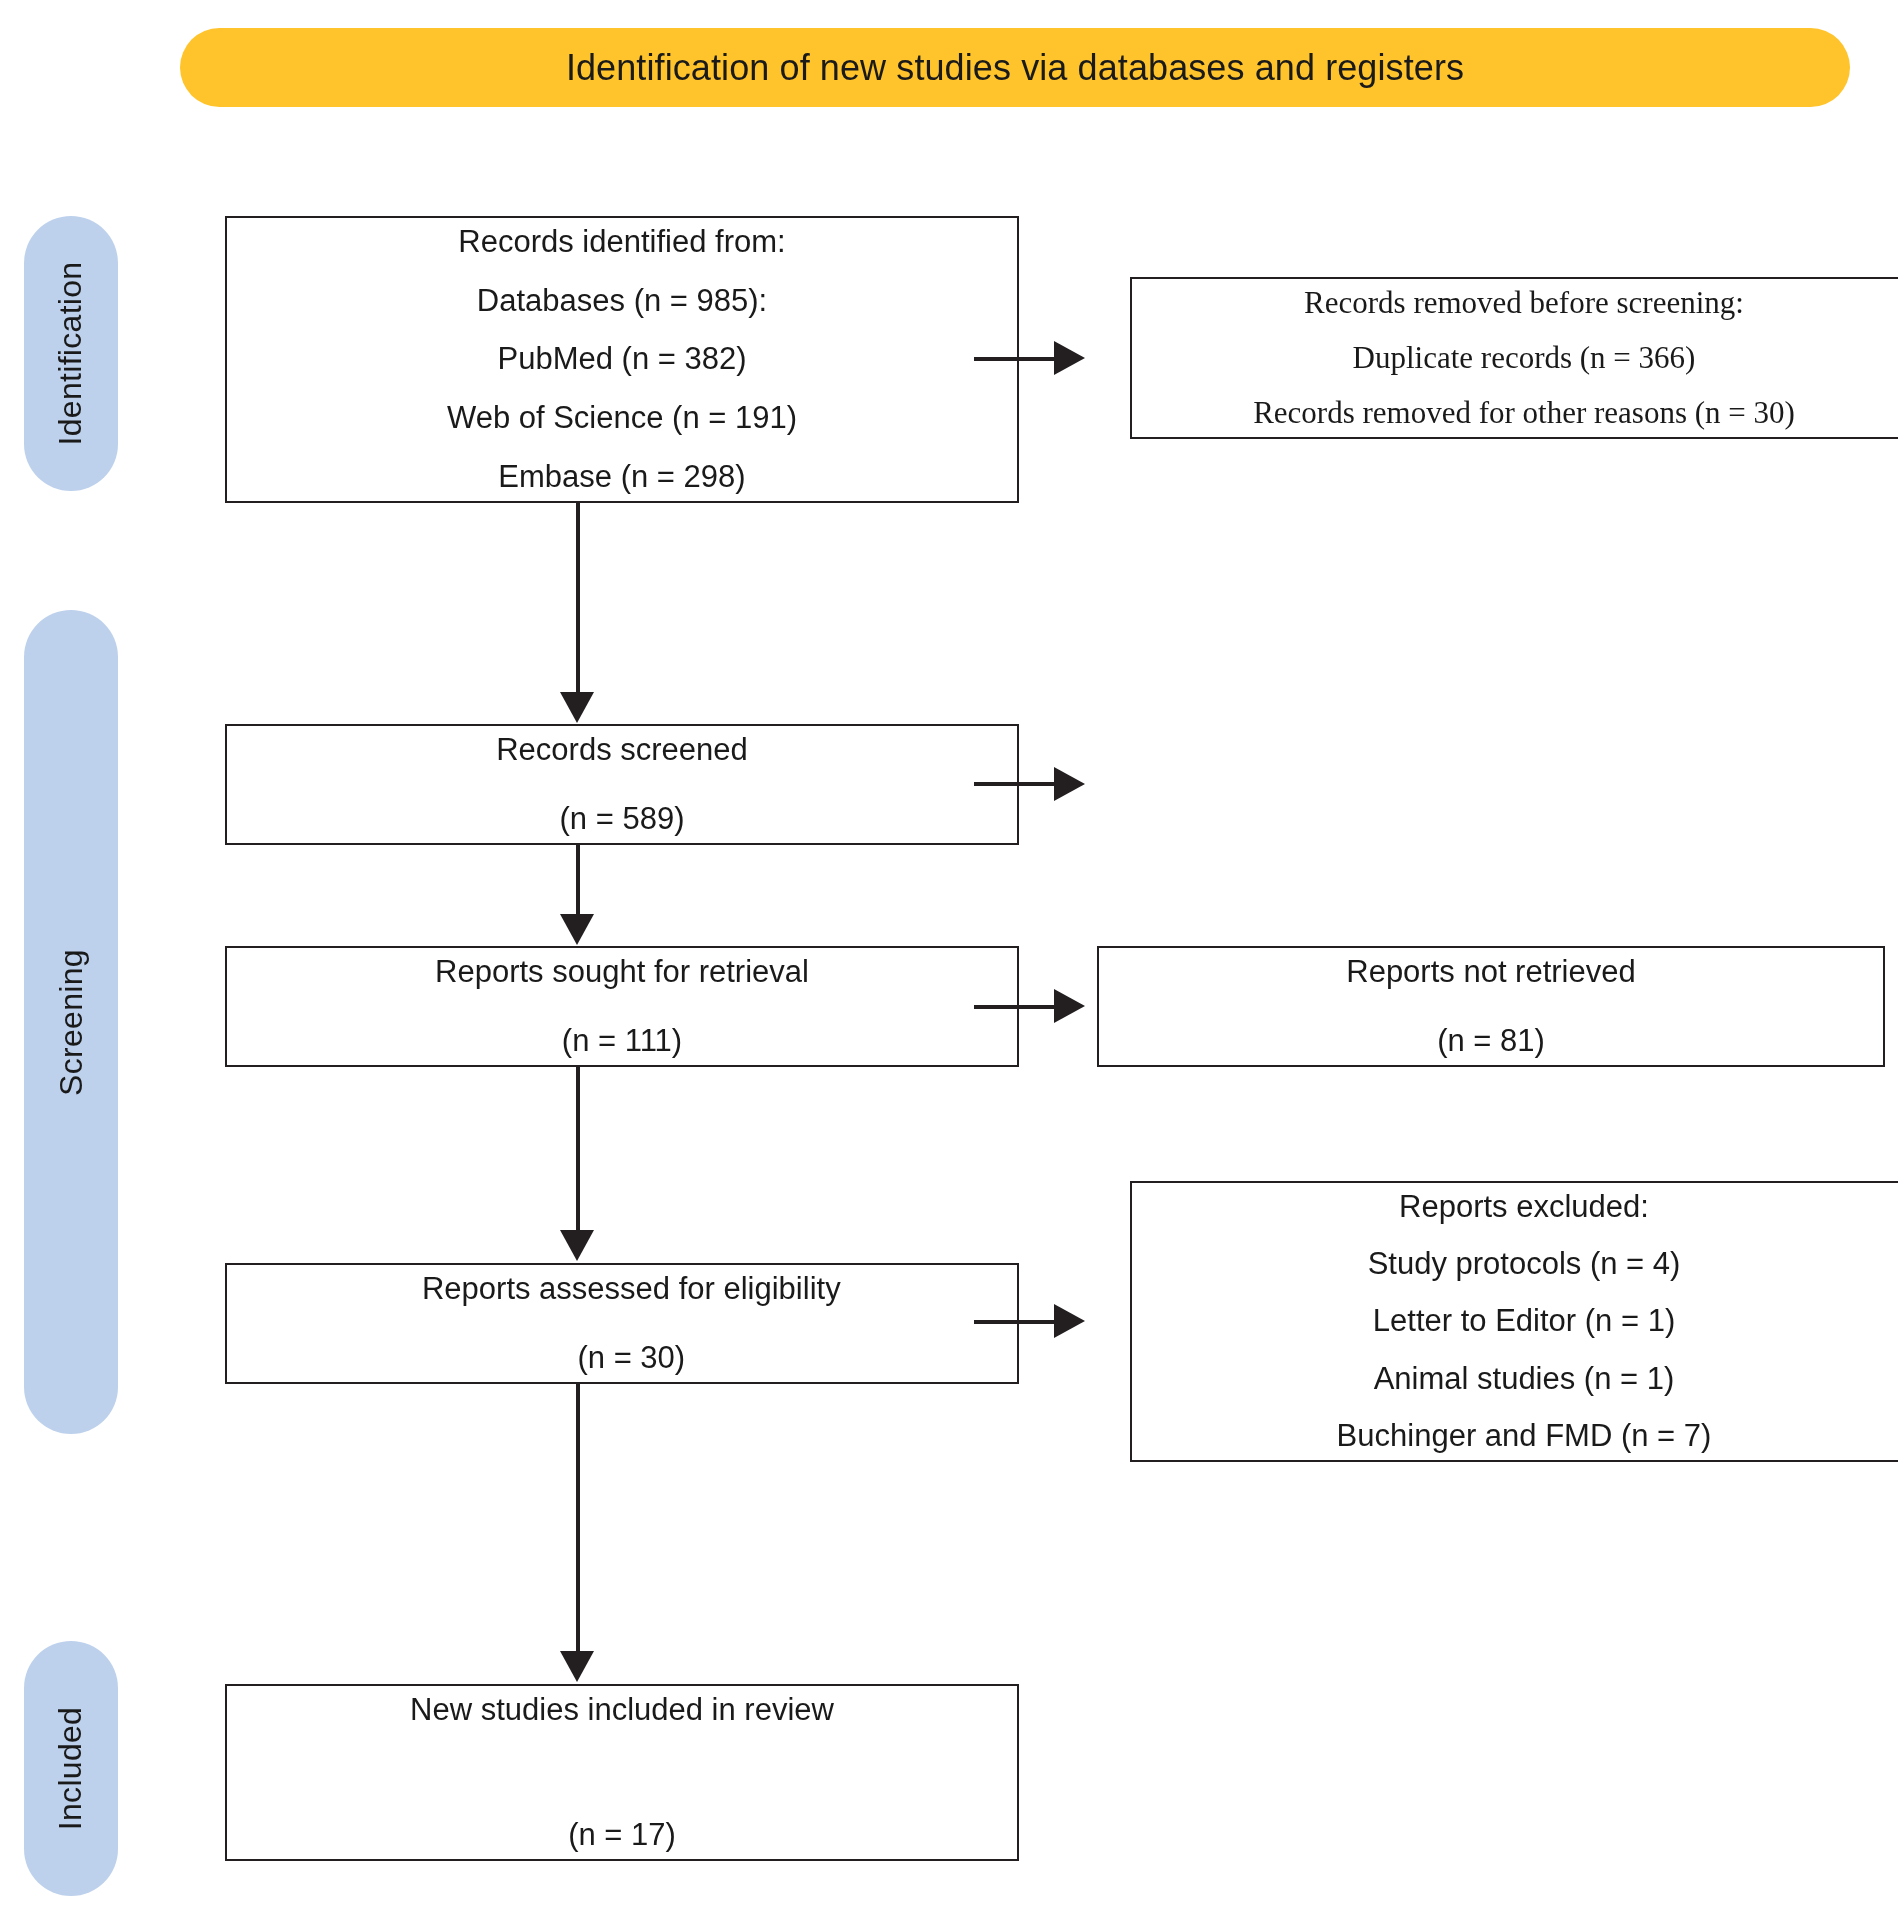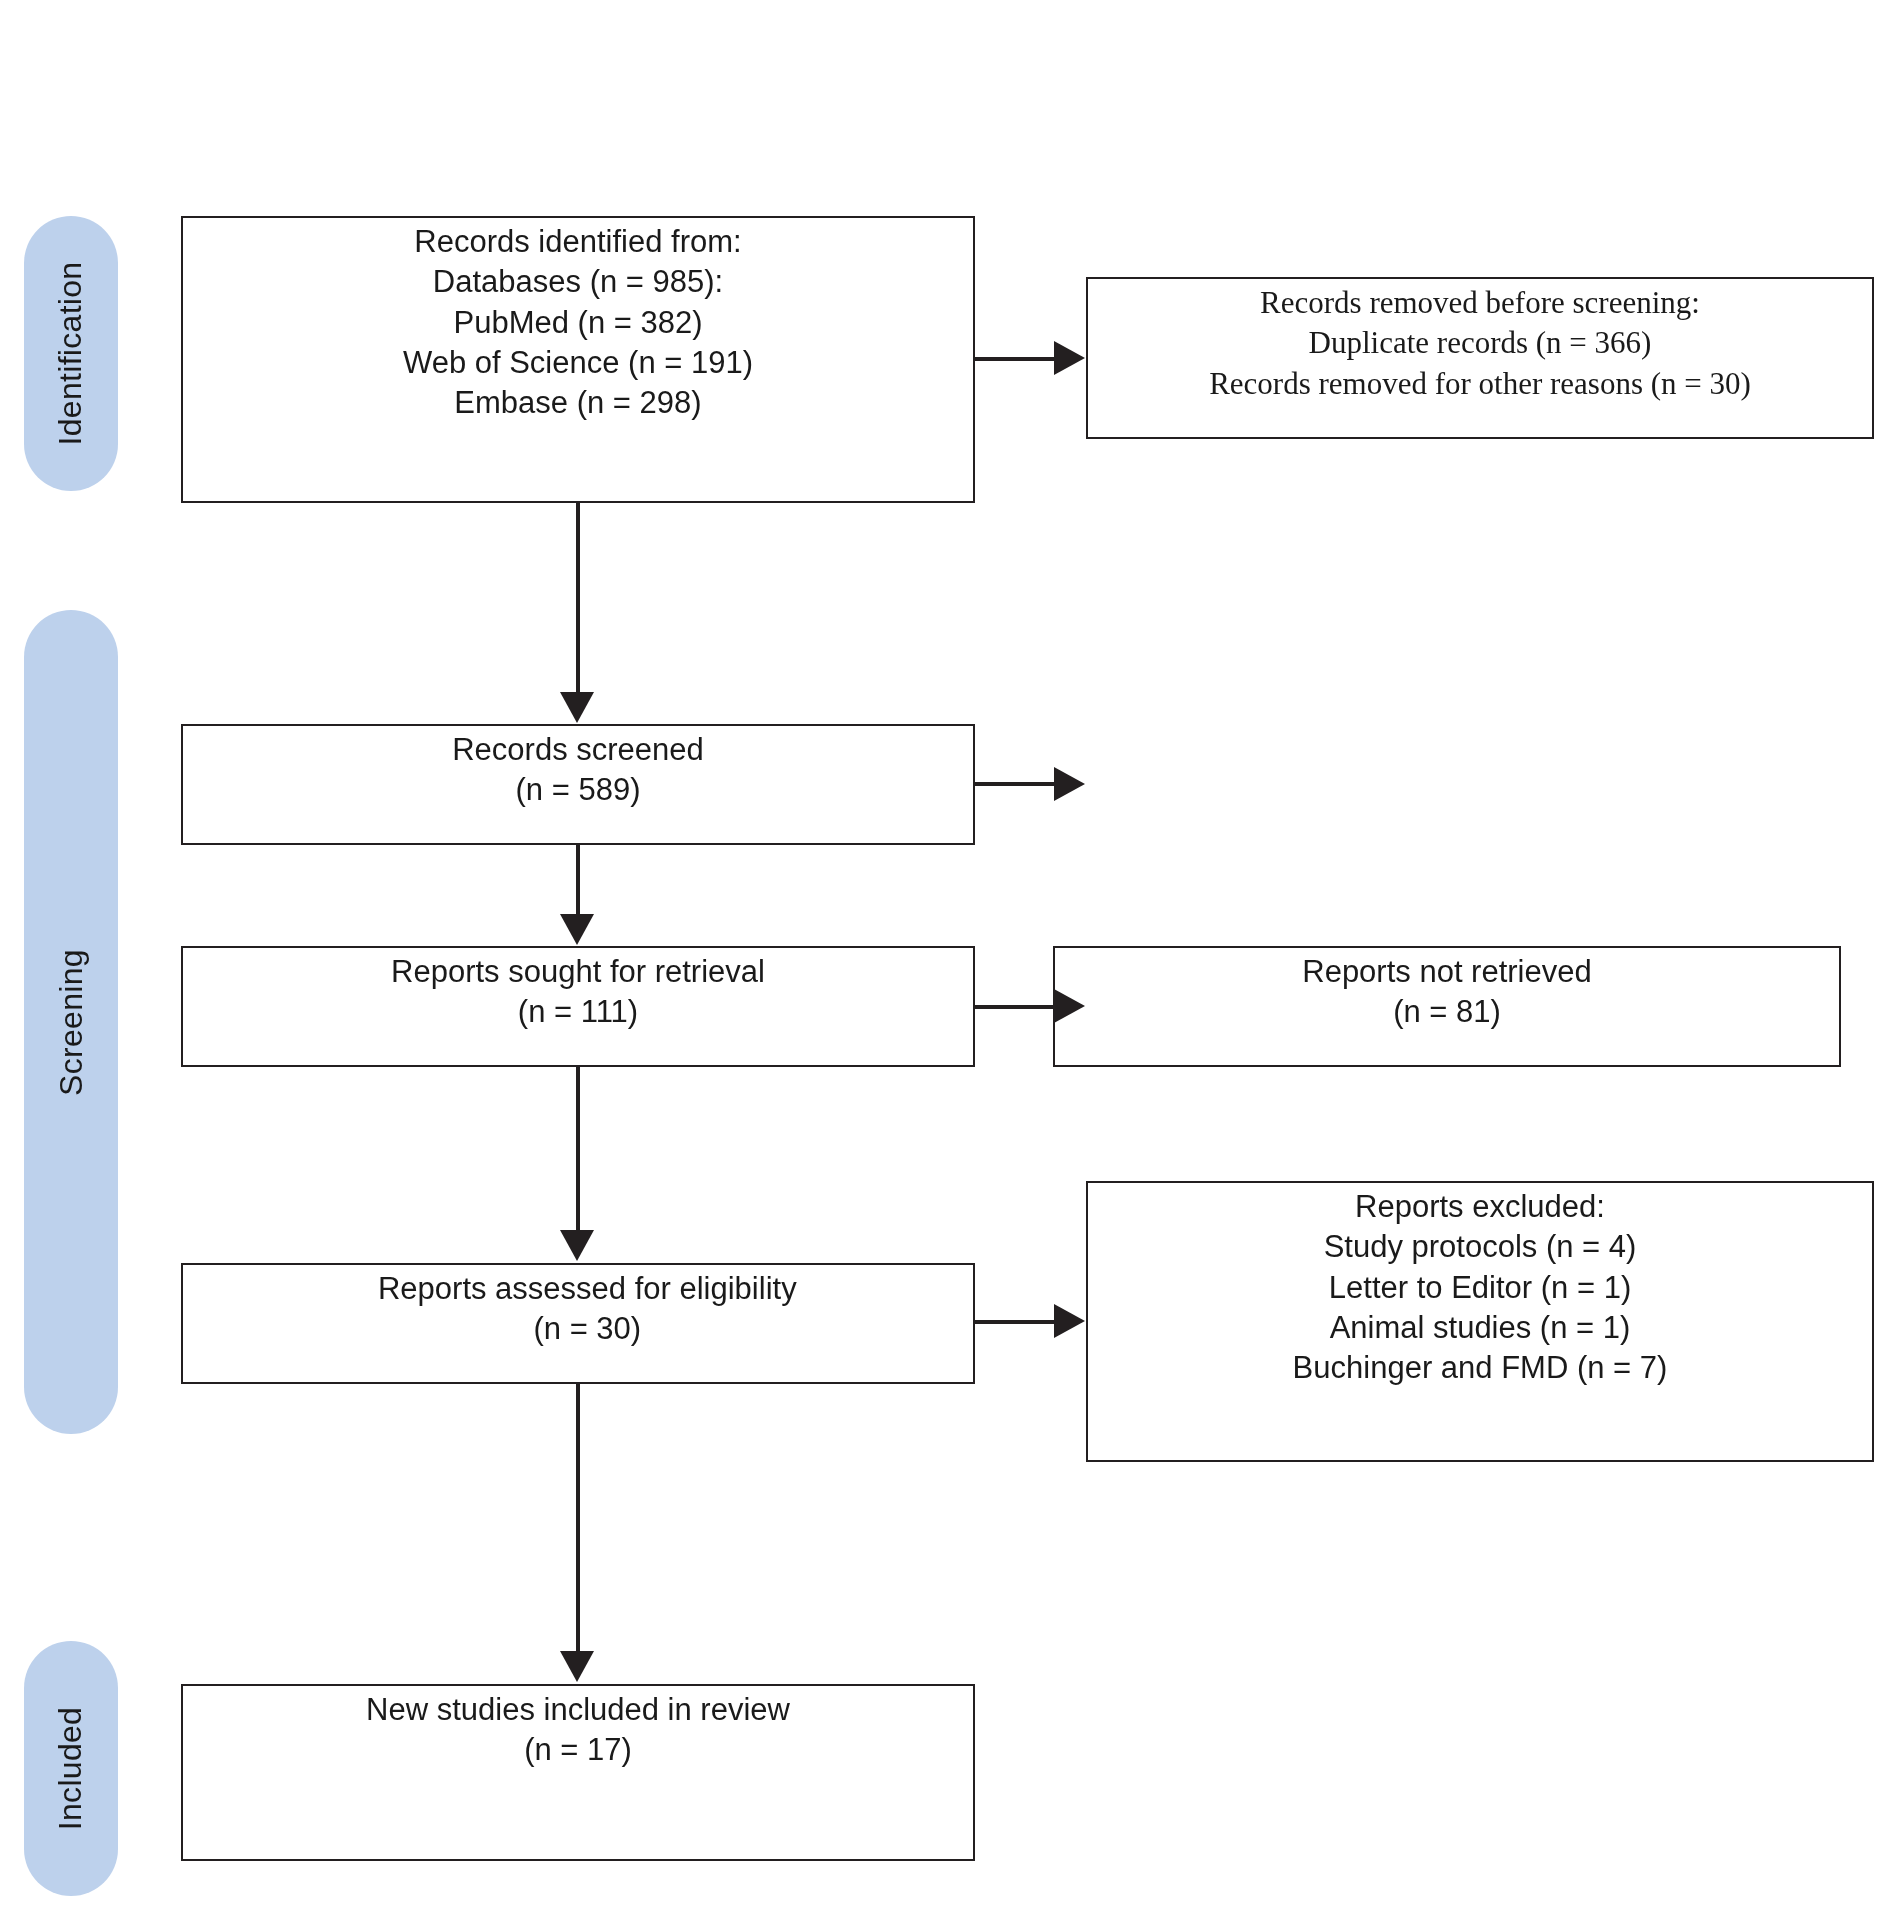--- a/index.html
+++ b/index.html
@@ -59,22 +59,23 @@
 
   
   .box {
     position: absolute;
     background: #ffffff;
     border: 2.7px solid #231f20;
     box-sizing: border-box;
     display: flex;
     flex-direction: column;
     align-items: center;
-    justify-content: flex-start;
+    justify-content: space-between;
     padding: 4px 9.4px;
+    margin-left: 44px;
   }
   .box .line {
     font-size: 31px;
     line-height: 1.30;
     color: #1a1a1a;
     text-align: center;
     white-space: nowrap;
   }
 
   
@@ -136,20 +137,23 @@
   #ar1 { left: 1054px; top: 341px; }
   #ar2 { left: 1054px; top: 767px; }
   #ar3 { left: 1054px; top: 989px; }
   #ar4 { left: 1054px; top: 1304px; }
 </style>
 </head>
 <body>
 
 <div id="canvas">
 
+  <div class="banner" id="banner">
+    <span class="banner-text">Identification of new studies via databases and registers</span>
+  </div>
 
   <div class="rail" id="rail-identification">
     <span class="rail-text">Identification</span>
   </div>
   <div class="rail" id="rail-screening">
     <span class="rail-text">Screening</span>
   </div>
   <div class="rail" id="rail-included">
     <span class="rail-text">Included</span>
   </div>

